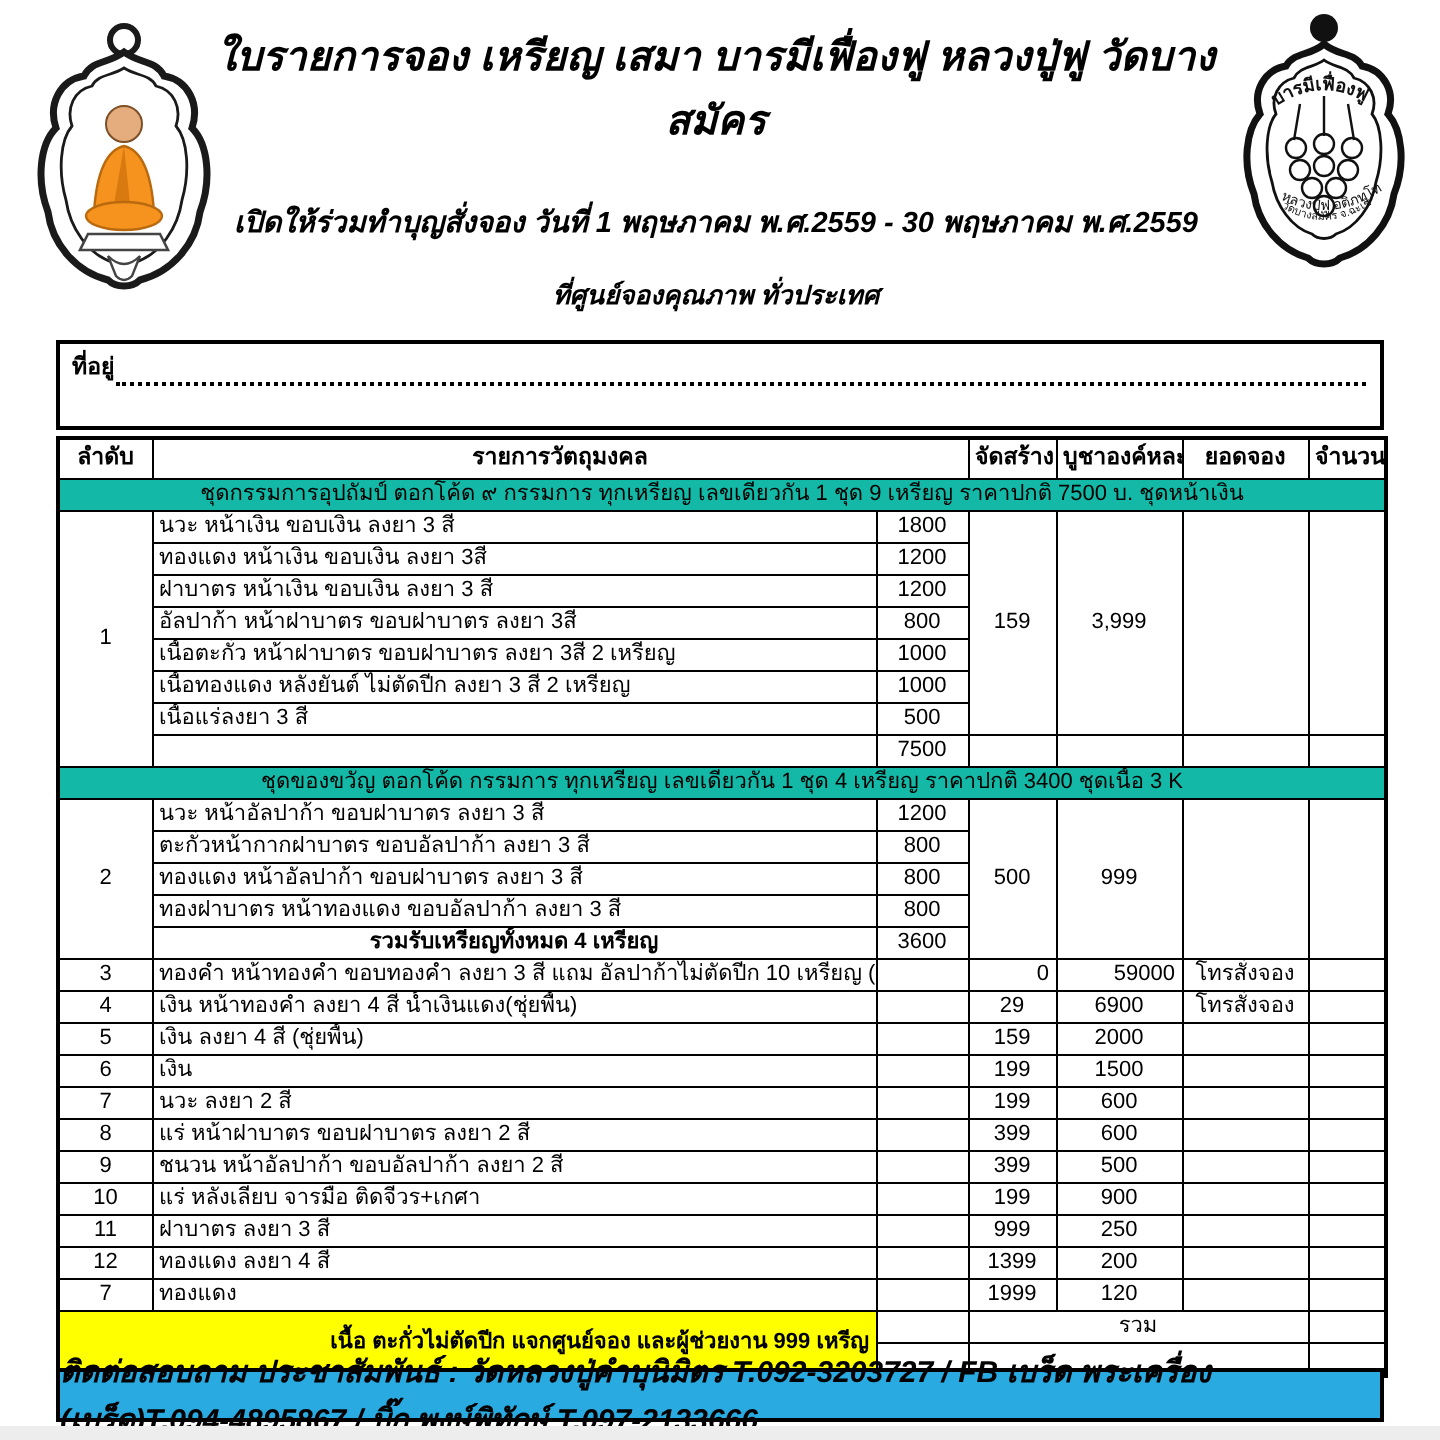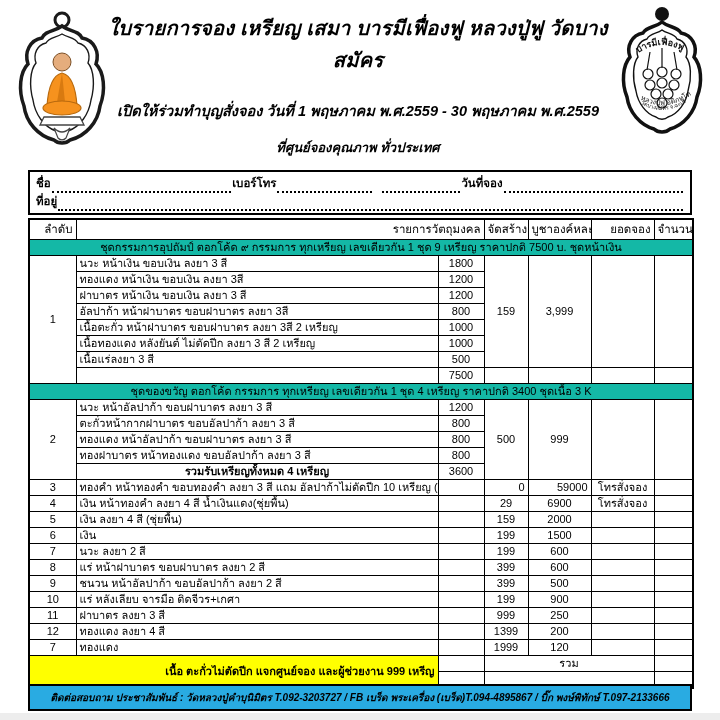--- a/index.html
+++ b/index.html
@@ -28,36 +28,36 @@
   .grow{flex:1 1 auto;}
   .w110{flex:0 0 95px;}
   .w80{flex:0 0 78px;}
   .gap{flex:0 0 8px;}
 
   
   table.main{position:absolute;left:28px;top:218px;width:664px;
              border-collapse:collapse;border:2px solid #000;table-layout:fixed;}
   table.main td,table.main th{border:1px solid #000;font-size:11px;
              padding:0 3px;height:15px;line-height:1.15;overflow:hidden;white-space:nowrap;}
-  table.main th{font-weight:normal;height:19px;font-size:11.5px;text-align:right;}
+  table.main th{font-weight:bold;height:19px;font-size:11.5px;text-align:center;}
   .banner td{background:#14b8a6;font-weight:normal;text-align:center;font-size:11.5px;height:18px;}
   .desc{text-align:left;}
   .num{text-align:center;}
   .ra{text-align:right;padding-right:5px;}
   .ctr{text-align:center;font-weight:bold;margin-top:15px;}
   .tall td{height:16px;}
   .smallnote{font-size:10px;}
   .sumcell{text-align:center;font-size:11px;}
   .giveaway{background:#FFFF00;font-weight:bold;text-align:right;font-size:12px;}
 
   
   .contactbar{position:absolute;left:28px;top:684px;width:664px;height:27px;
               background:#29ABE2;border:2px solid #000;box-sizing:border-box;
               display:flex;align-items:center;justify-content:center;
-              font-weight:bold;font-style:italic;font-size:10px;}
+              font-weight:bold;font-style:italic;font-size:15px;}
   .graystrip{position:absolute;left:0;bottom:0;width:720px;height:7px;background:#ededed;}
 </style>
 </head>
 <body>
 
 <div class="page">
 
   <div class="logo-left">
     <svg width="92" height="138" viewBox="0 0 92 138">
       <circle cx="46" cy="10" r="7" fill="none" stroke="#1a1a1a" stroke-width="3"></circle>
@@ -107,30 +107,20 @@
   </div>
 
   <div class="titles">
     <div class="t1">ใบรายการจอง เหรียญ เสมา บารมีเฟื่องฟู หลวงปู่ฟู วัดบางสมัคร</div>
     <div class="t3">เปิดให้ร่วมทำบุญสั่งจอง วันที่ 1 พฤษภาคม พ.ศ.2559 - 30 พฤษภาคม พ.ศ.2559</div>
     <div class="t4">ที่ศูนย์จองคุณภาพ ทั่วประเทศ</div>
   </div>
 
   <div class="formbox">
     <div class="fline">
-      <span class="flabel">ชื่อ</span>
-      <span class="dots grow"></span>
-      <span class="flabel">เบอร์โทร</span>
-      <span class="dots w110"></span>
-      <span class="gap"></span>
-      <span class="dots w80"></span>
-      <span class="flabel">วันที่จอง</span>
-      <span class="dots grow"></span>
-    </div>
-    <div class="fline">
       <span class="flabel">ที่อยู่</span>
       <span class="dots grow"></span>
     </div>
   </div>
 
   <table class="main">
     <colgroup>
       <col style="width:47px">
         <col style="width:362px">
         <col style="width:46px">

